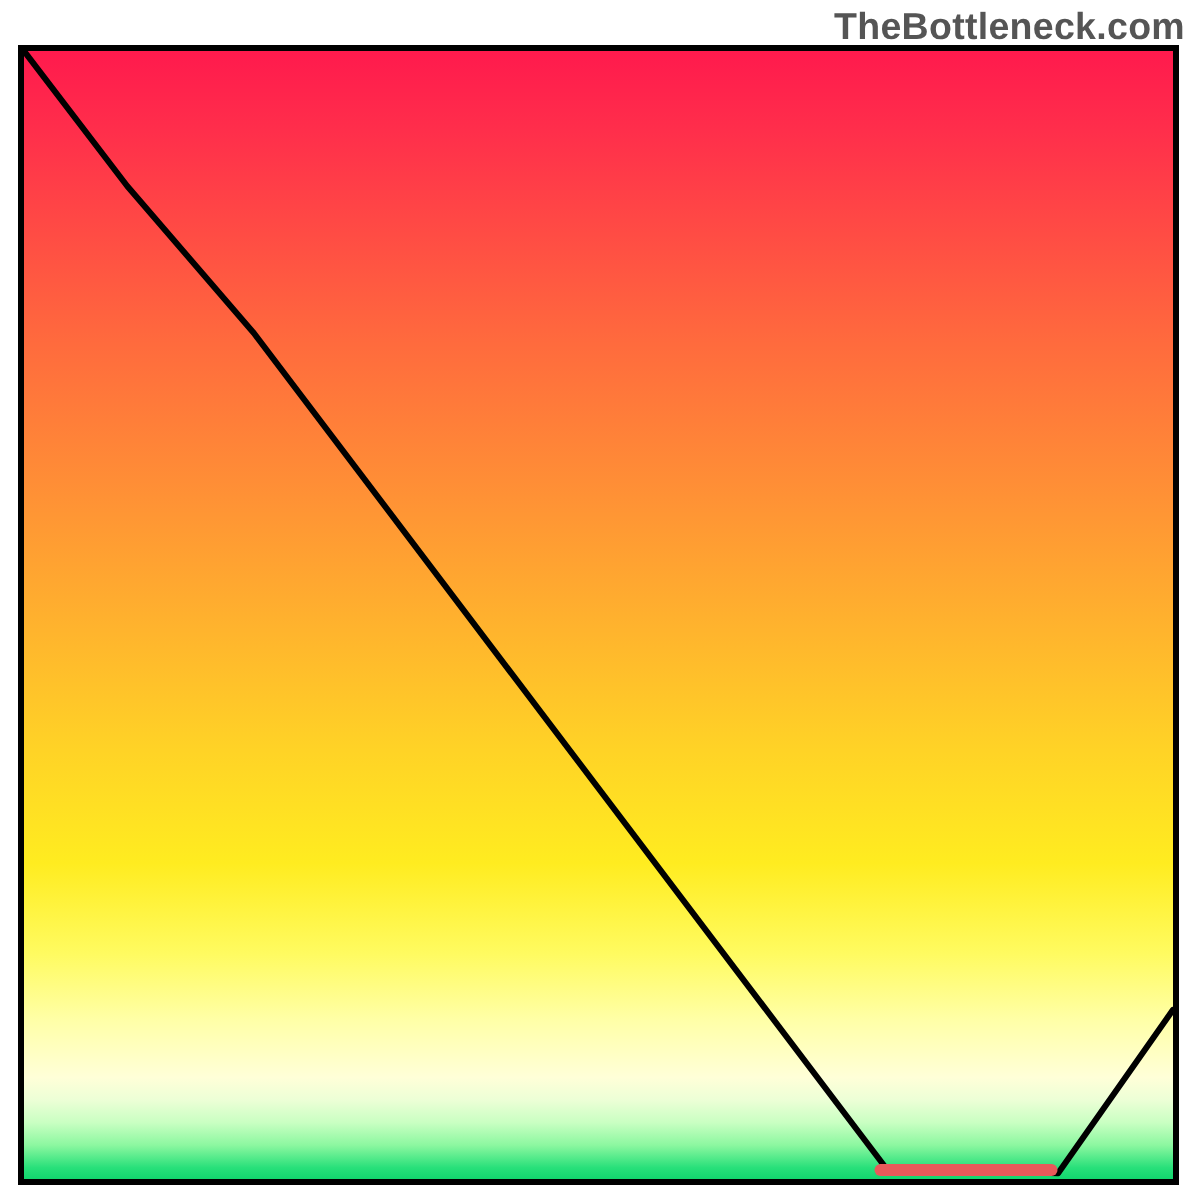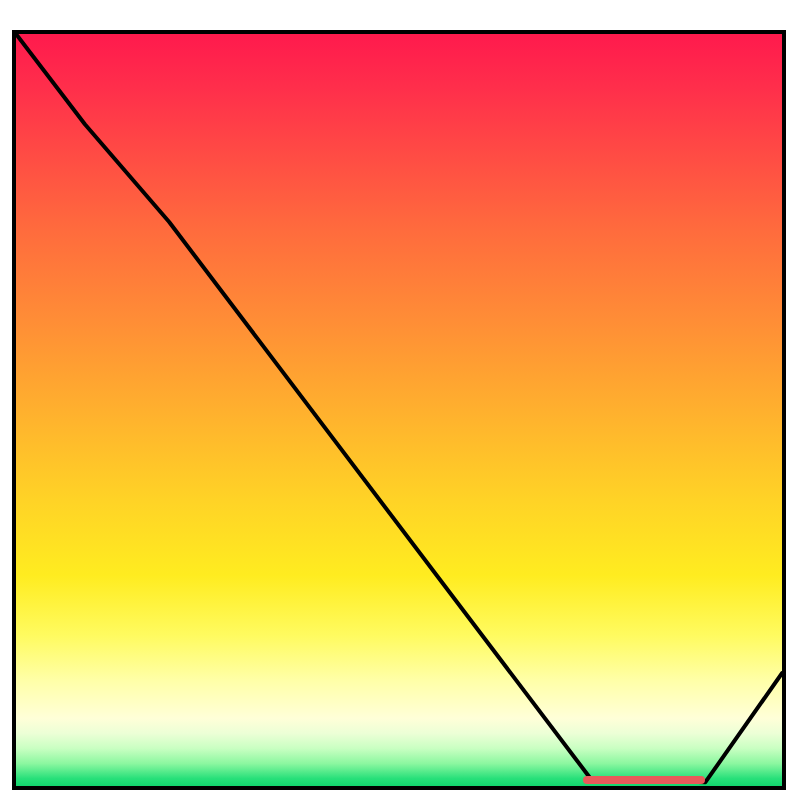--- a/index.html
+++ b/index.html
@@ -70,20 +70,21 @@
     border-radius: 4px;
     background: #e85a5a;
     z-index: 15;
   }
 </style>
 </head>
 <body>
 
 <div class="frame">
 
+  <div class="watermark">TheBottleneck.com</div>
 
   <div class="plot-outer">
 
     <div class="gradient"></div>
 
     <svg class="curve" viewBox="0 0 766 752" preserveAspectRatio="none">
       <path id="curve-path" d="M0.0 0.0 L68.9 90.2 L153.2 188.0 L574.5 744.5 L689.4 748.2 L766.0 639.2 " fill="none" stroke="#000" stroke-width="4" stroke-linejoin="round" stroke-linecap="round"></path>
     </svg>
 
     <div id="hl" class="highlight" style="left: 566.84px; width: 122.56px; top: 741.984px;"></div>

